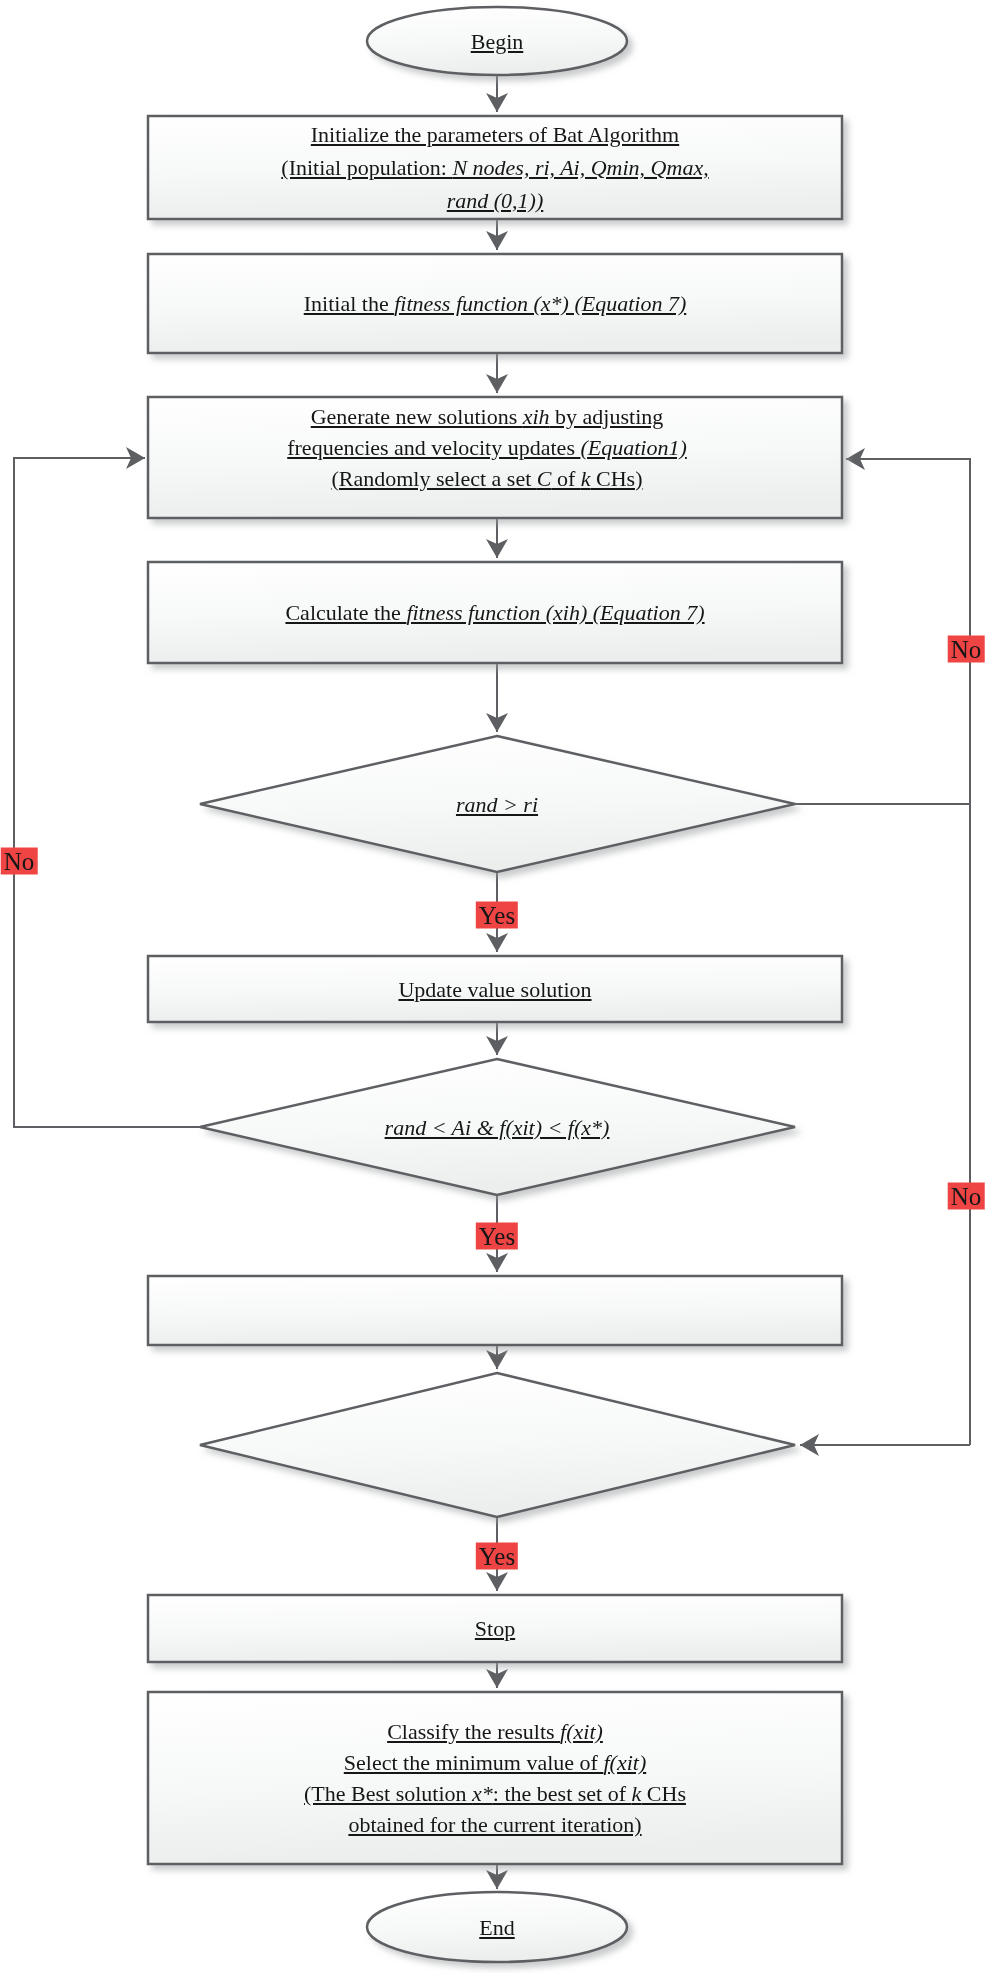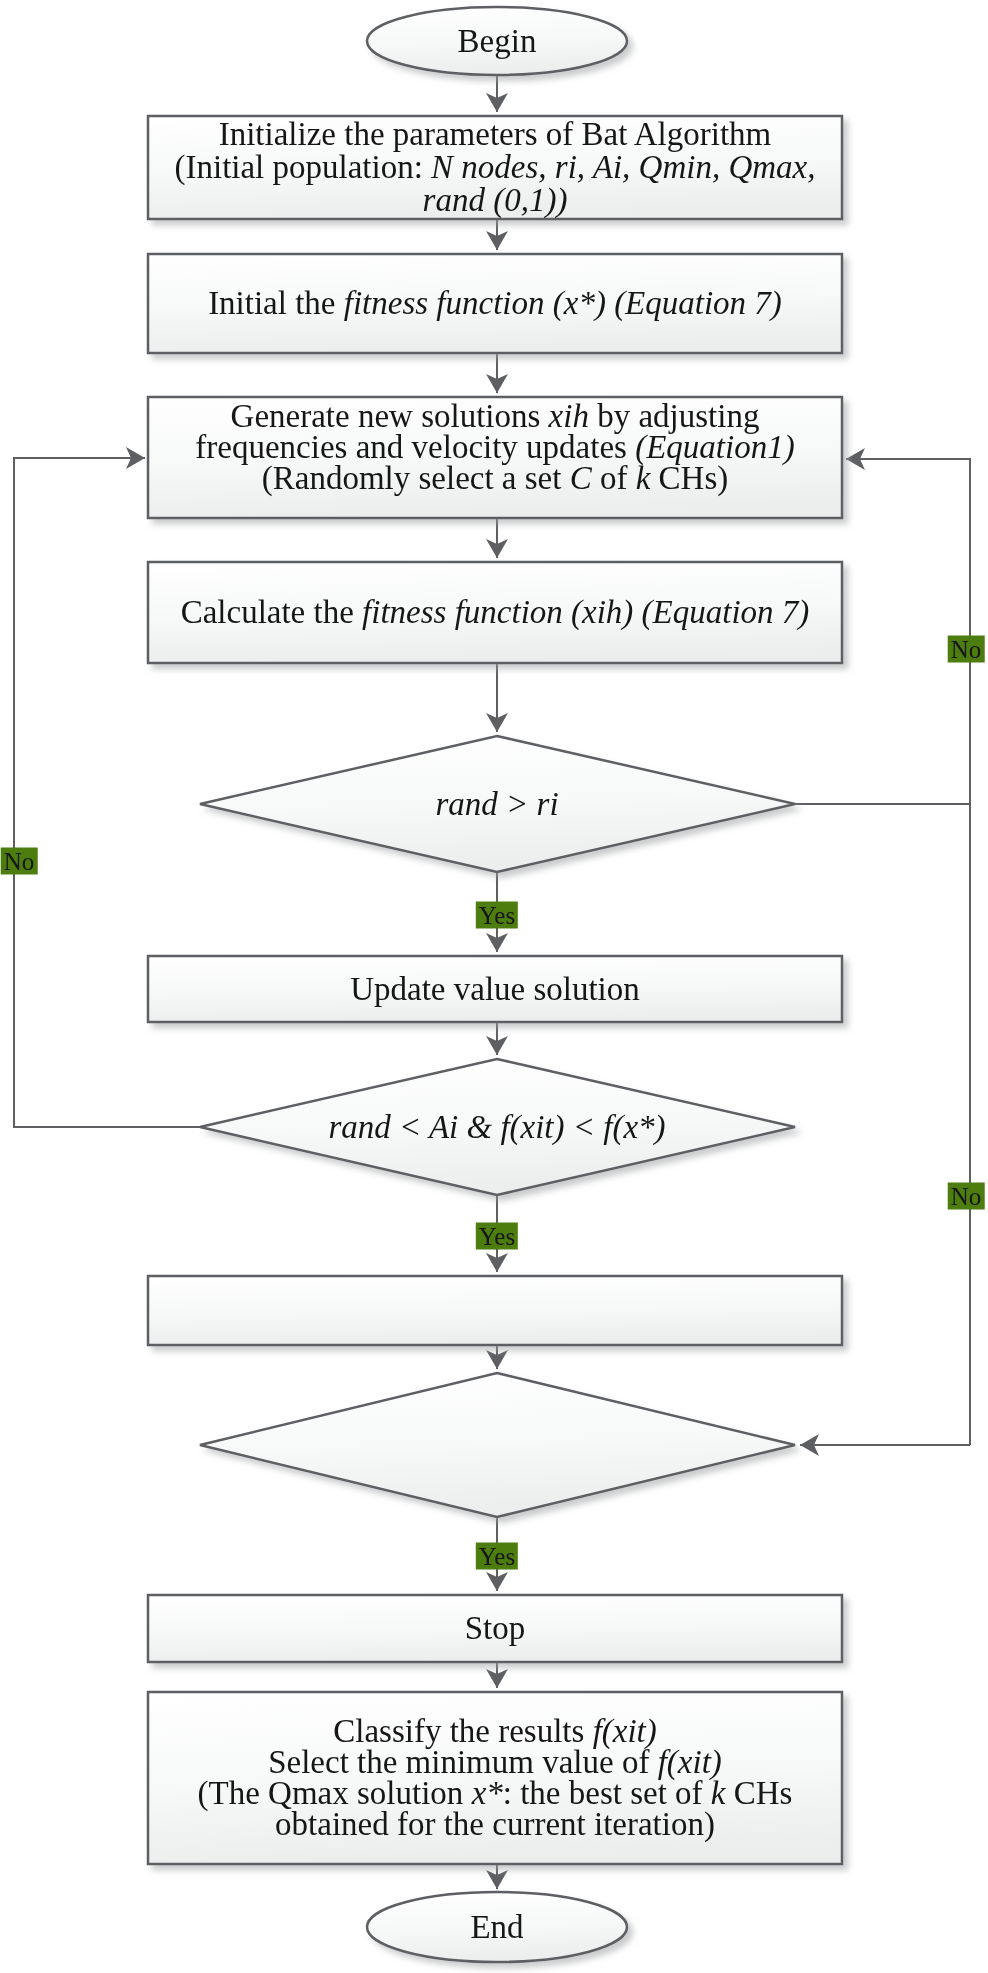--- a/index.html
+++ b/index.html
@@ -5,27 +5,27 @@
   html,body { margin:0; padding:0; background:#ffffff; }
   .stage {
     position:relative; width:988px; height:1973px; background:#ffffff;
     font-family:"Liberation Serif","DejaVu Serif",serif; color:#161616;
     overflow:hidden;
   }
   .layer { position:absolute; left:0; top:0; }
   .ntext {
     position:absolute; display:flex; flex-direction:column;
     justify-content:center; align-items:center; text-align:center;
-    font-size:33px; line-height:33px; white-space:pre-wrap;
+    font-size:22px; line-height:33px; white-space:pre-wrap;text-decoration:underline;
   }
   .tline { width:100%; }
   .it { font-style:italic; }
   .edge-label {
     position:absolute; transform:translate(-50%,-50%);
-    background:#4d7c0f; font-size:25px; line-height:27px; padding:0 3px;
+    background:#ef4444; font-size:25px; line-height:27px; padding:0 3px;
   }
 </style>
 </head>
 <body>
 
 <div class="stage" style="background: rgb(255, 255, 255); color: rgb(22, 22, 22);">
 
   <svg class="layer" width="988" height="1973" viewBox="0 0 988 1973">
     <defs>
       <linearGradient id="shapeFill" x1="0" y1="0" x2="0.15" y2="1">
@@ -84,21 +84,21 @@
   <div class="ntext" style="left:158px; top:116px; width:674px; height:103px;">
     <div class="tline"><span>Initialize the parameters of Bat Algorithm</span></div>
     <div class="tline"><span>(Initial population: </span><span class="it">N nodes, ri, Ai, Qmin, Qmax,</span></div>
     <div class="tline"><span class="it">rand (0,1))</span></div>
   </div>
 
   <div class="ntext" style="left:158px; top:254px; width:674px; height:99px;">
     <div class="tline"><span>Initial the </span><span class="it">fitness function (x*) (Equation 7)</span></div>
   </div>
 
-  <div class="ntext" style="left:158px; top:397px; width:674px; height:100px; line-height:31px;align-items:flex-end;">
+  <div class="ntext" style="left:150px; top:397px; width:674px; height:100px; line-height:31px;align-items:flex-end;">
     <div class="tline"><span>Generate new solutions </span><span class="it">xih</span><span> by adjusting</span></div>
     <div class="tline"><span>frequencies and velocity updates </span><span class="it">(Equation1)</span></div>
     <div class="tline"><span>(Randomly select a set </span><span class="it">C</span><span> of </span><span class="it">k</span><span> CHs)</span></div>
   </div>
 
   <div class="ntext" style="left:158px; top:562px; width:674px; height:101px;">
     <div class="tline"><span>Calculate the </span><span class="it">fitness function (xih) (Equation 7)</span></div>
   </div>
 
   <div class="ntext it" style="left:247px; top:770px; width:500px; height:68px;">
@@ -115,21 +115,21 @@
 
 
 
   <div class="ntext" style="left:158px; top:1595px; width:674px; height:67px;">
     <div class="tline"><span>Stop</span></div>
   </div>
 
   <div class="ntext" style="left:158px; top:1692px; width:674px; height:172px; line-height:31px;">
     <div class="tline"><span>Classify the results </span><span class="it">f(xit)</span></div>
     <div class="tline"><span>Select the minimum value of </span><span class="it">f(xit)</span></div>
-    <div class="tline"><span>(The Qmax solution </span><span class="it">x*</span><span>: the best set of </span><span class="it">k</span><span> CHs</span></div>
+    <div class="tline"><span>(The Best solution </span><span class="it">x*</span><span>: the best set of </span><span class="it">k</span><span> CHs</span></div>
     <div class="tline"><span>obtained for the current iteration)</span></div>
   </div>
 
   <div class="ntext" style="left:367px; top:1892px; width:260px; height:70px;">
     <div class="tline"><span>End</span></div>
   </div>
 
   <div class="edge-label" style="left:497px; top:915px;">Yes</div>
   <div class="edge-label" style="left:497px; top:1236px;">Yes</div>
   <div class="edge-label" style="left:497px; top:1556px;">Yes</div>

